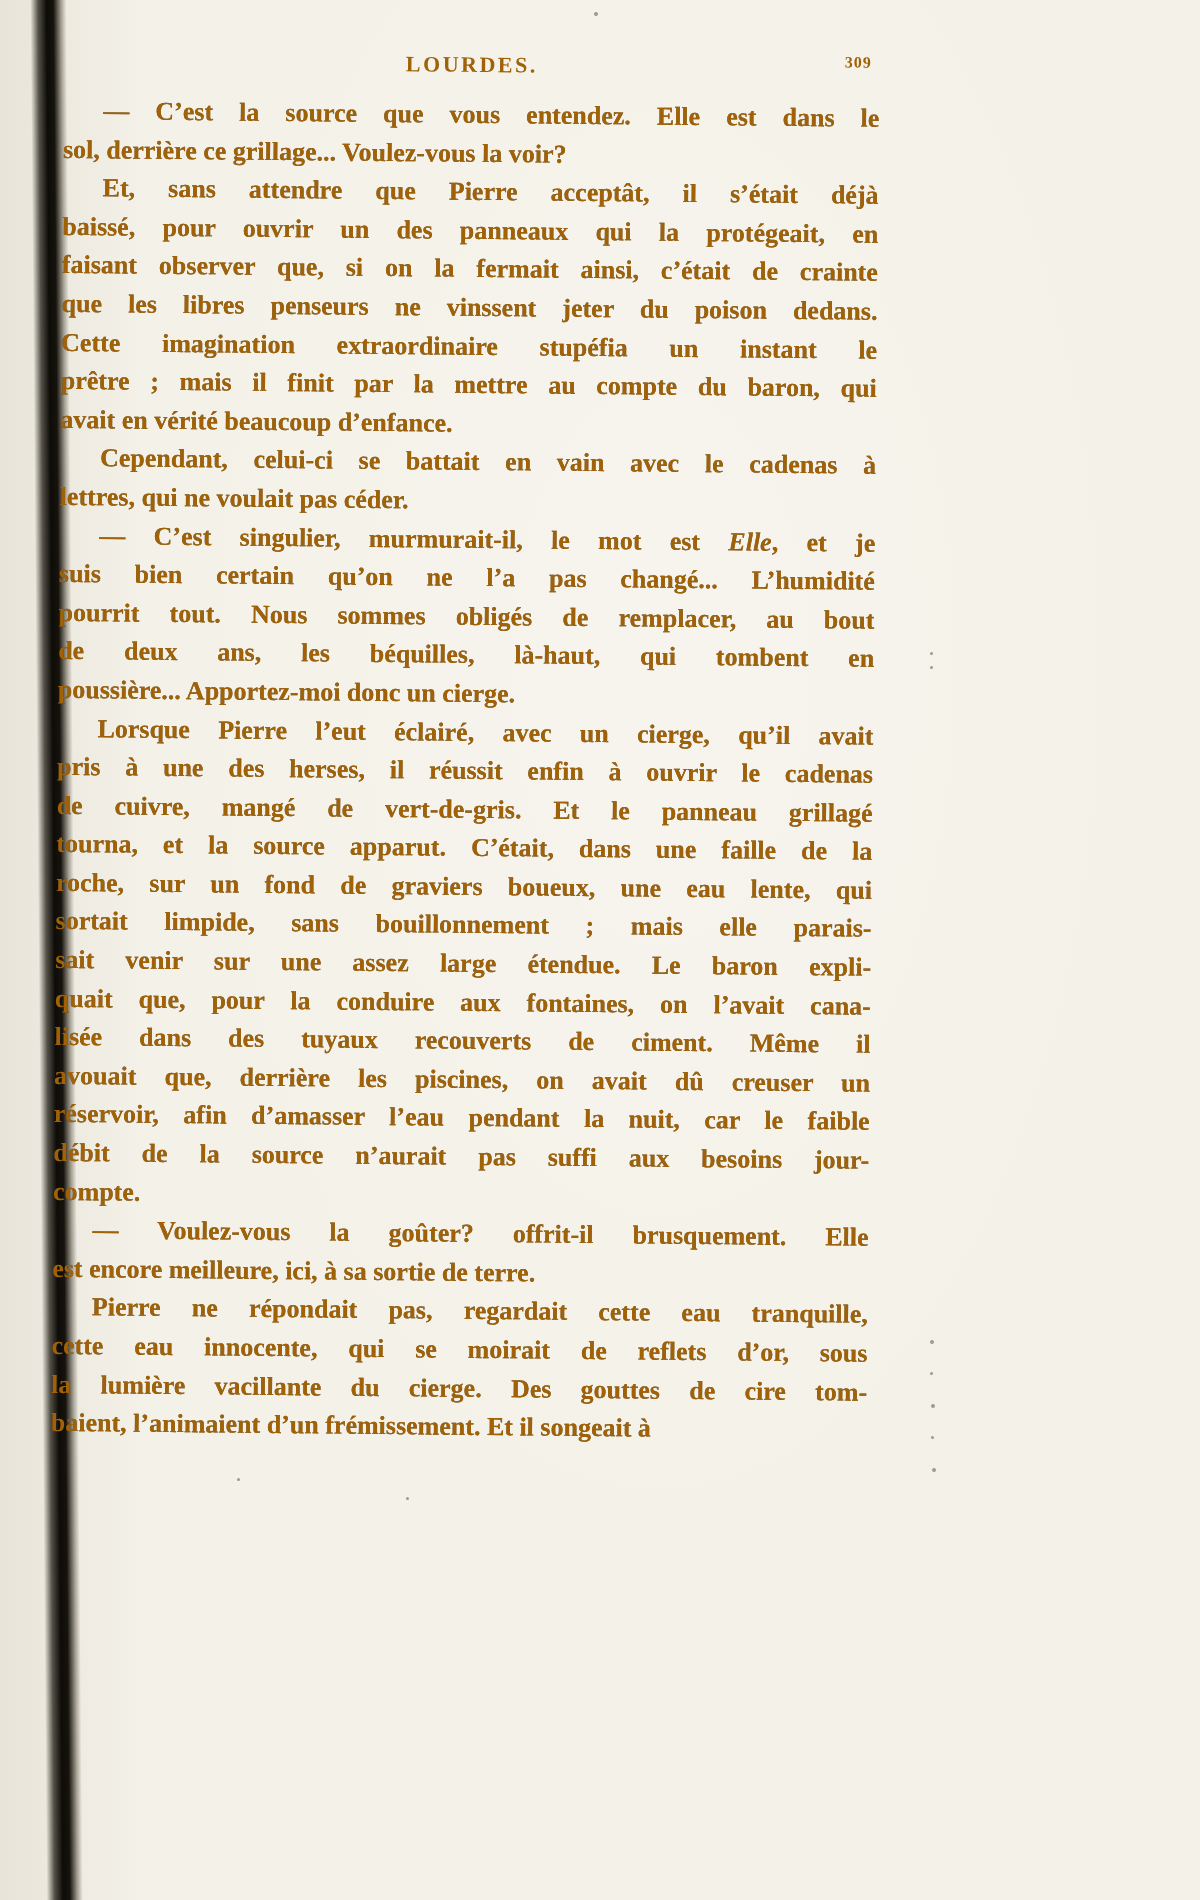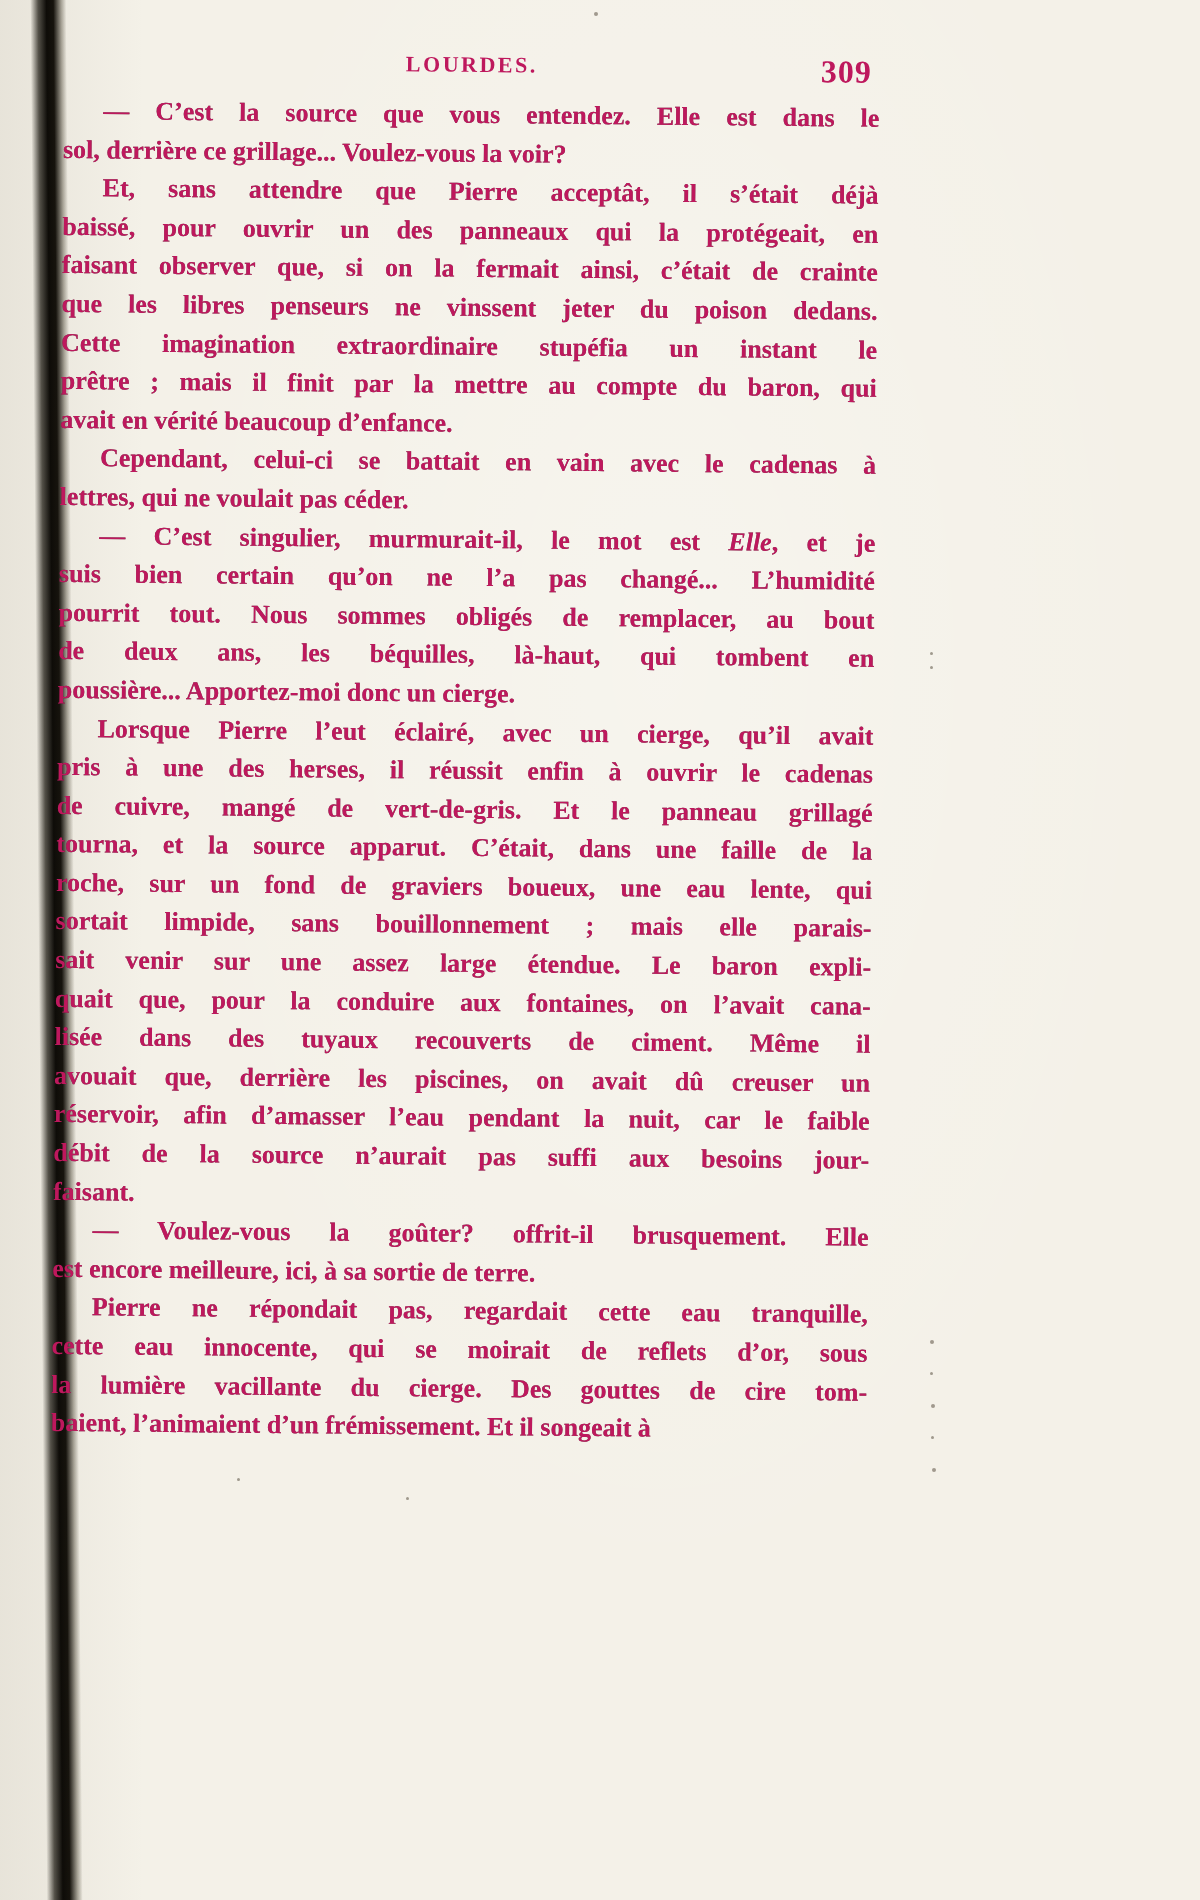--- a/index.html
+++ b/index.html
@@ -3,21 +3,21 @@
 <meta charset="utf-8">
 <style>
   html, body { margin: 0; padding: 0; background: #888; }
   .page {
     position: relative;
     width: 1200px;
     height: 1900px;
     background: #f4f1e8;
     overflow: hidden;
     font-family: "Liberation Serif", "DejaVu Serif", serif;
-    color: #be185d;
+    color: #a16207;
   }
   .page::before {
     content: "";
     position: absolute; inset: 0;
     background: radial-gradient(ellipse at 55% 35%, rgba(255,255,255,0.25) 0%, rgba(255,255,255,0) 55%),
                 linear-gradient(90deg, rgba(120,110,90,0.10) 0%, rgba(120,110,90,0) 12%);
     pointer-events: none;
   }
   .gutter-band {
     position: absolute;
@@ -47,21 +47,21 @@
     font-weight: 700;
   }
   .head-title {
     position: absolute; left: 0; right: 0; top: 2px;
     text-align: center;
     font-size: 22px;
     letter-spacing: 2.5px;
   }
   .head-num {
     position: absolute; right: 8px; top: 0;
-    font-size: 32px;
+    font-size: 16px;
     letter-spacing: 1px;
   }
   .body-text { }
   .para { margin: 0; }
   .line {
     font-size: 26px;
     line-height: 38.6px;
     height: 38.6px;
     overflow: hidden;
     font-weight: 600;
@@ -122,21 +122,21 @@
           <div class="line"><span>de cuivre, mangé de vert-de-gris. Et le panneau grillagé</span></div>
           <div class="line"><span>tourna, et la source apparut. C’était, dans une faille de la</span></div>
           <div class="line"><span>roche, sur un fond de graviers boueux, une eau lente, qui</span></div>
           <div class="line"><span>sortait limpide, sans bouillonnement ; mais elle parais-</span></div>
           <div class="line"><span>sait venir sur une assez large étendue. Le baron expli-</span></div>
           <div class="line"><span>quait que, pour la conduire aux fontaines, on l’avait cana-</span></div>
           <div class="line"><span>lisée dans des tuyaux recouverts de ciment. Même il</span></div>
           <div class="line"><span>avouait que, derrière les piscines, on avait dû creuser un</span></div>
           <div class="line"><span>réservoir, afin d’amasser l’eau pendant la nuit, car le faible</span></div>
           <div class="line"><span>débit de la source n’aurait pas suffi aux besoins jour-</span></div>
-          <div class="line last"><span>faisant.</span></div>
+          <div class="line last"><span>compte.</span></div>
         </div>
         <div class="para">
           <div class="line first"><span>— Voulez-vous la goûter? offrit-il brusquement. Elle</span></div>
           <div class="line last"><span>est encore meilleure, ici, à sa sortie de terre.</span></div>
         </div>
         <div class="para">
           <div class="line first"><span>Pierre ne répondait pas, regardait cette eau tranquille,</span></div>
           <div class="line"><span>cette eau innocente, qui se moirait de reflets d’or, sous</span></div>
           <div class="line"><span>la lumière vacillante du cierge. Des gouttes de cire tom-</span></div>
           <div class="line last"><span>baient, l’animaient d’un frémissement. Et il songeait à</span></div>

